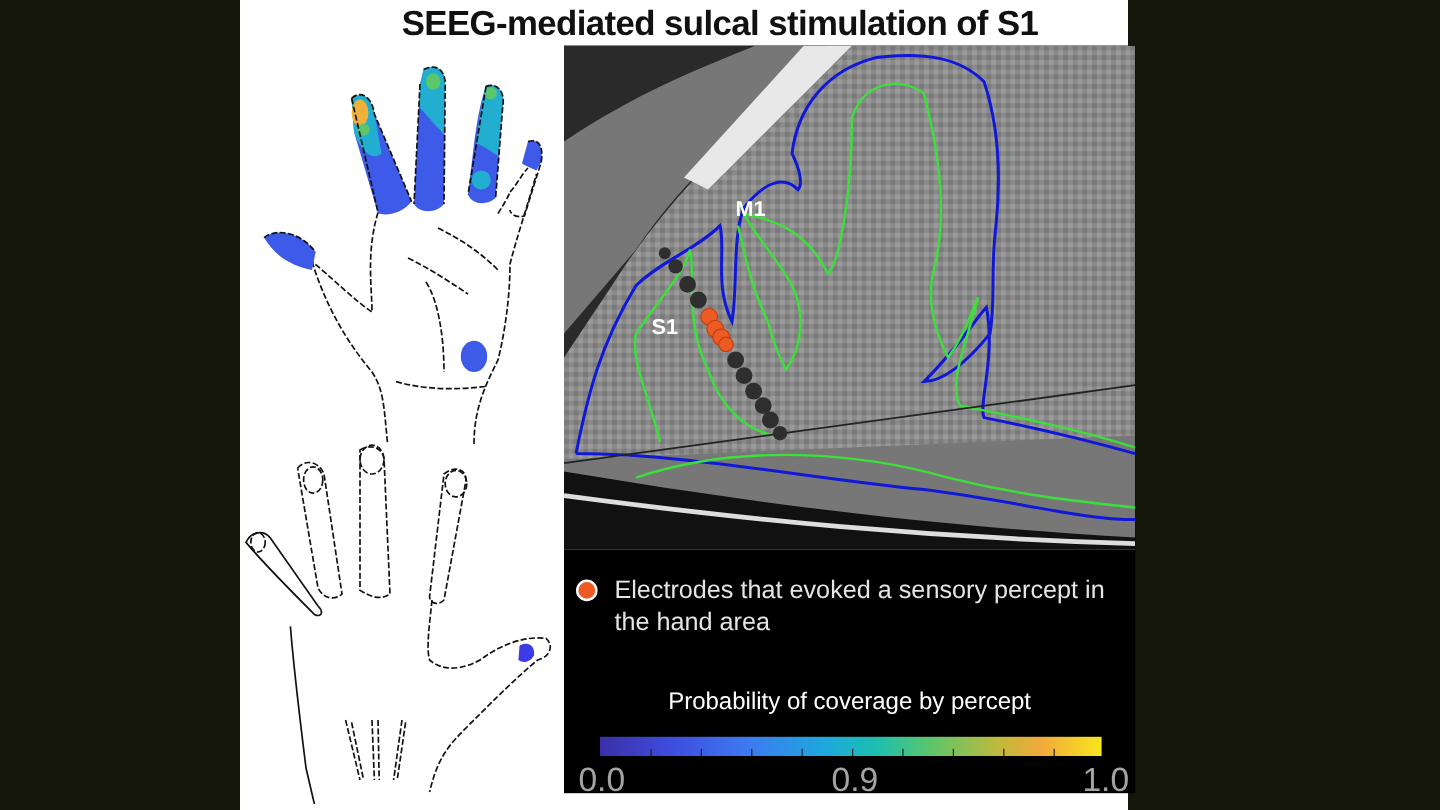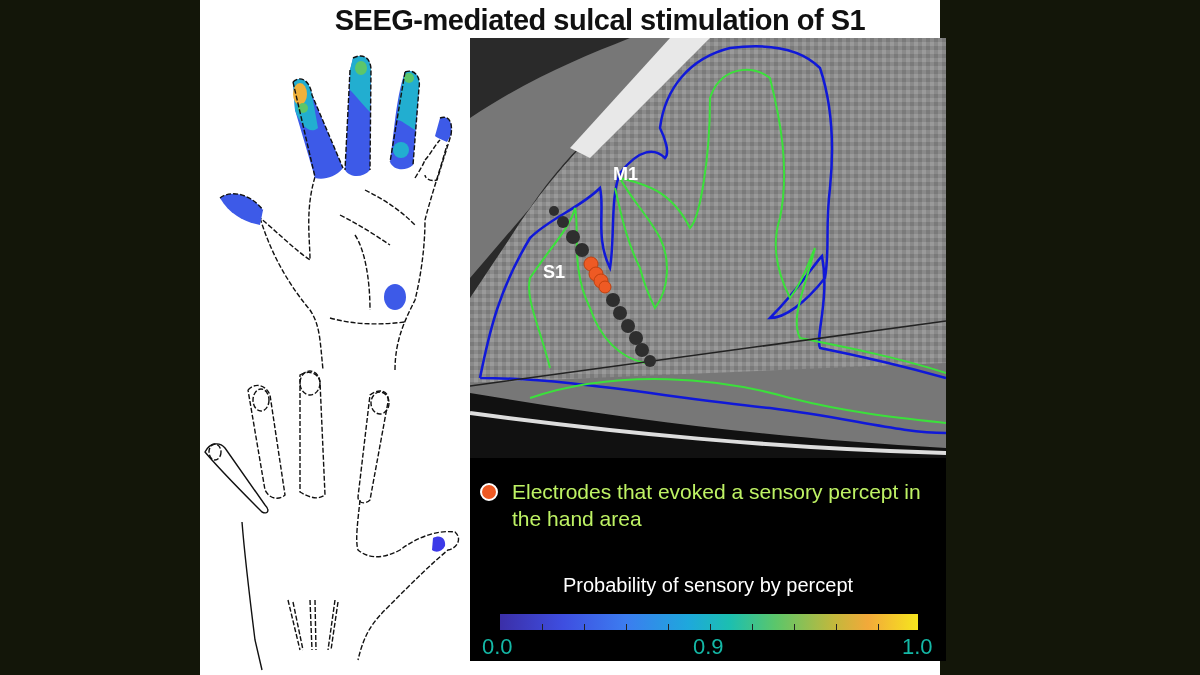--- a/index.html
+++ b/index.html
@@ -4,26 +4,26 @@
 <style>
   html, body { margin:0; padding:0; }
   body { width:1200px; height:675px; background:#131609; position:relative; overflow:hidden; font-family:"Liberation Sans", sans-serif; }
   .panel { position:absolute; left:200px; top:0; width:740px; height:675px; background:#ffffff; }
   .title { position:absolute; left:0; top:4px; width:800px; text-align:center; font-weight:bold; font-size:29px; color:#111; letter-spacing:-0.5px; font-family:"Liberation Sans", sans-serif; }
   .hand { position:absolute; }
   .mri { position:absolute; left:270px; top:38px; width:476px; height:623px; background:#000; overflow:hidden; }
   .mri-image { position:absolute; left:0; top:0; width:476px; height:420px; }
   .legend { position:absolute; left:8px; top:440px; width:460px; color:#fff; }
   .legend-dot { position:absolute; left:2px; top:5px; width:18px; height:18px; border-radius:50%; background:#ee5a24; border:2px solid #fff; box-sizing:border-box; }
-  .legend-text { position:absolute; left:34px; top:0; font-size:21px; line-height:27px; width:440px; color:#bef264; }
+  .legend-text { position:absolute; left:34px; top:0; font-size:21px; line-height:27px; width:440px; color:#e5e5e5; }
   .cb-title { position:absolute; left:0; top:536px; width:476px; text-align:center; color:#fff; font-size:20px; }
   .cb-bar { position:absolute; left:30px; top:576px; width:418px; height:16px;
     background:linear-gradient(to right,#3b2fa8 0%,#3e4ee0 15%,#3c7cf0 30%,#1ea8dc 45%,#1cbfb0 55%,#5cc66a 66%,#c3b83c 80%,#f2a93a 88%,#f6e61e 100%); }
   .cb-tick { position:absolute; top:586px; width:1px; height:6px; background:#222; }
-  .cb-label { position:absolute; top:596px; color:#14b8a6; font-size:22px; }
+  .cb-label { position:absolute; top:596px; color:#a3a3a3; font-size:28px; }
 </style>
 </head>
 <body>
 
 <div class="panel">
   <div class="title">SEEG-mediated sulcal stimulation of S1</div>
 
   <svg class="hand" style="left:15px;top:50px;" width="255" height="320" viewBox="0 0 255 320">
     <g fill="none" stroke="#111" stroke-width="1.4" stroke-dasharray="5,2">
       <path d="M100 127 C 90 160, 95 190, 95 210 C 80 200, 60 180, 45 168"></path>
@@ -127,21 +127,21 @@
         <circle cx="172" cy="312" r="7" fill="#2e2e2e"></circle>
         <circle cx="180" cy="323" r="6" fill="#2e2e2e"></circle>
       </g>
     </svg>
 
     <div class="legend">
       <span class="legend-dot"></span>
       <span class="legend-text">Electrodes that evoked a sensory percept in the hand area</span>
     </div>
 
-    <div class="cb-title">Probability of sensory by percept</div>
+    <div class="cb-title">Probability of coverage by percept</div>
     <div class="cb-bar"></div>
     <div class="cb-tick" style="left:72px"></div>
     <div class="cb-tick" style="left:114px"></div>
     <div class="cb-tick" style="left:156px"></div>
     <div class="cb-tick" style="left:198px"></div>
     <div class="cb-tick" style="left:240px"></div>
     <div class="cb-tick" style="left:282px"></div>
     <div class="cb-tick" style="left:324px"></div>
     <div class="cb-tick" style="left:366px"></div>
     <div class="cb-tick" style="left:408px"></div>

